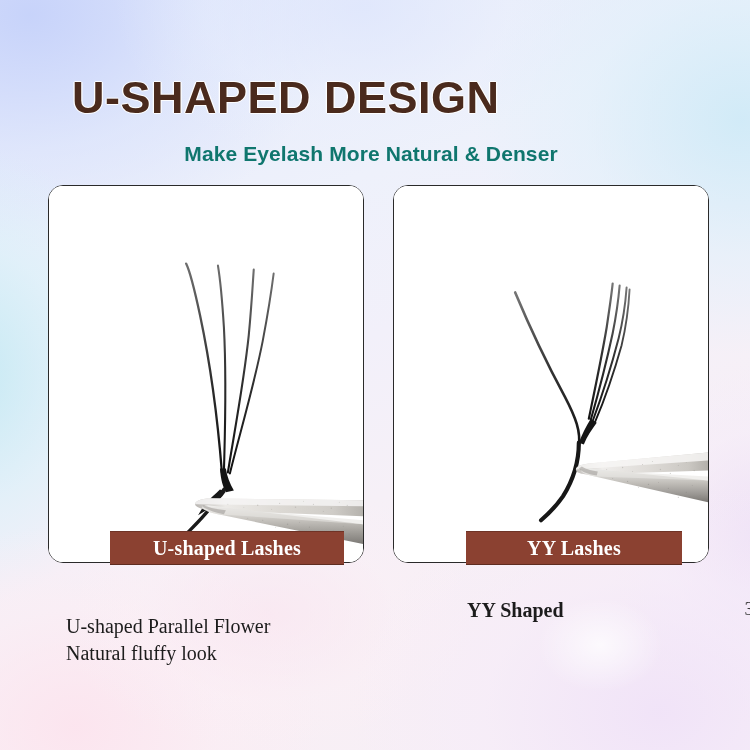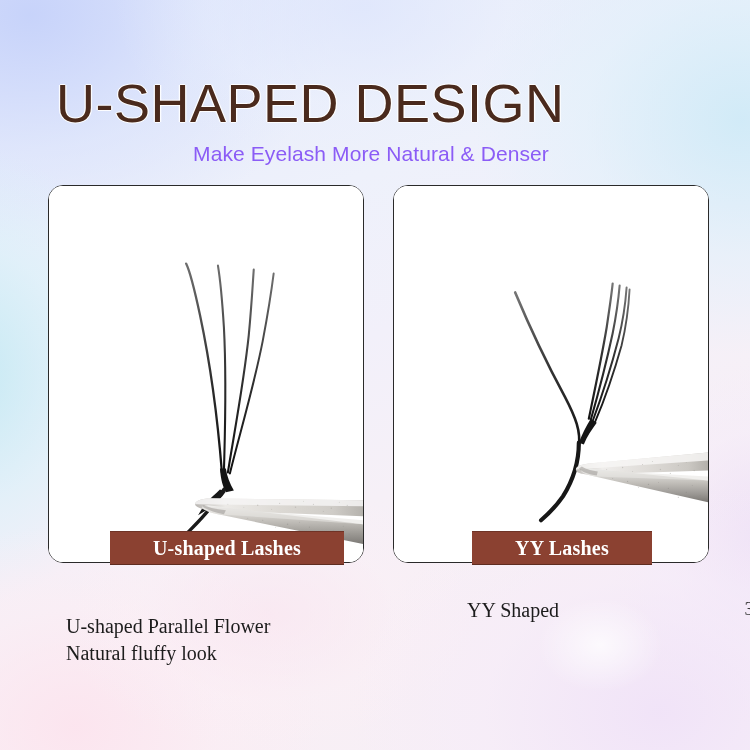--- a/index.html
+++ b/index.html
@@ -88,42 +88,42 @@
   }
   .wash-hl-br {
     background: radial-gradient(ellipse 12% 9% at 80% 86%,
       rgba(255,255,255,0.75) 0%,
       rgba(255,255,255,0.0) 70%);
   }
 
   
   .title {
     position: absolute;
-    left: 56px;
+    left: 72px;
     top: 72px;
-    font-size: 54px;
-    font-weight: normal;
+    font-size: 45px;
+    font-weight: bold;
     letter-spacing: 0.5px;
     color: #4a2a1d;
     text-shadow:
        1.2px 0 0 rgba(255,255,255,0.9),
       -1.2px 0 0 rgba(255,255,255,0.9),
        0 1.2px 0 rgba(255,255,255,0.9),
        0 -1.2px 0 rgba(255,255,255,0.9);
     white-space: nowrap;
   }
   .subtitle {
     position: absolute;
     left: 0;
     right: 8px;
     top: 142px;
     text-align: center;
     font-size: 21px;
-    font-weight: normal;
-    color: #8b5cf6;
+    font-weight: bold;
+    color: #0f766e;
     letter-spacing: 0.1px;
   }
 
   
   .card {
     position: absolute;
     top: 185px;
     width: 316px;
     height: 378px;
     background: #ffffff;
@@ -155,33 +155,33 @@
     justify-content: center;
     color: #ffffff;
     font-family: "Liberation Serif", serif;
     font-weight: bold;
     font-size: 20px;
     letter-spacing: 0.2px;
     white-space: nowrap;
     z-index: 5;
   }
   #label-left  { left: 110px; top: 531px; width: 234px; }
-  #label-right { left: 466px; top: 531px; width: 180px; margin-left: 6px; }
+  #label-right { left: 466px; top: 531px; width: 216px; }
 
   
   .caption {
     position: absolute;
     font-family: "Liberation Serif", serif;
     font-size: 20px;
     color: #1c1c1c;
     line-height: 1.33;
     white-space: pre-line;
   }
   #caption-left  { left: 66px;  top: 597px; margin-top: 16px; }
-  #caption-right { left: 467px; top: 597px; }
+  #caption-right { left: 467px; top: 597px; font-weight: bold; }
 
   .edge-number {
     position: absolute;
     right: -4px;
     top: 598px;
     font-family: "Liberation Serif", serif;
     font-size: 19px;
     color: #3a3a3a;
   }
 </style>

